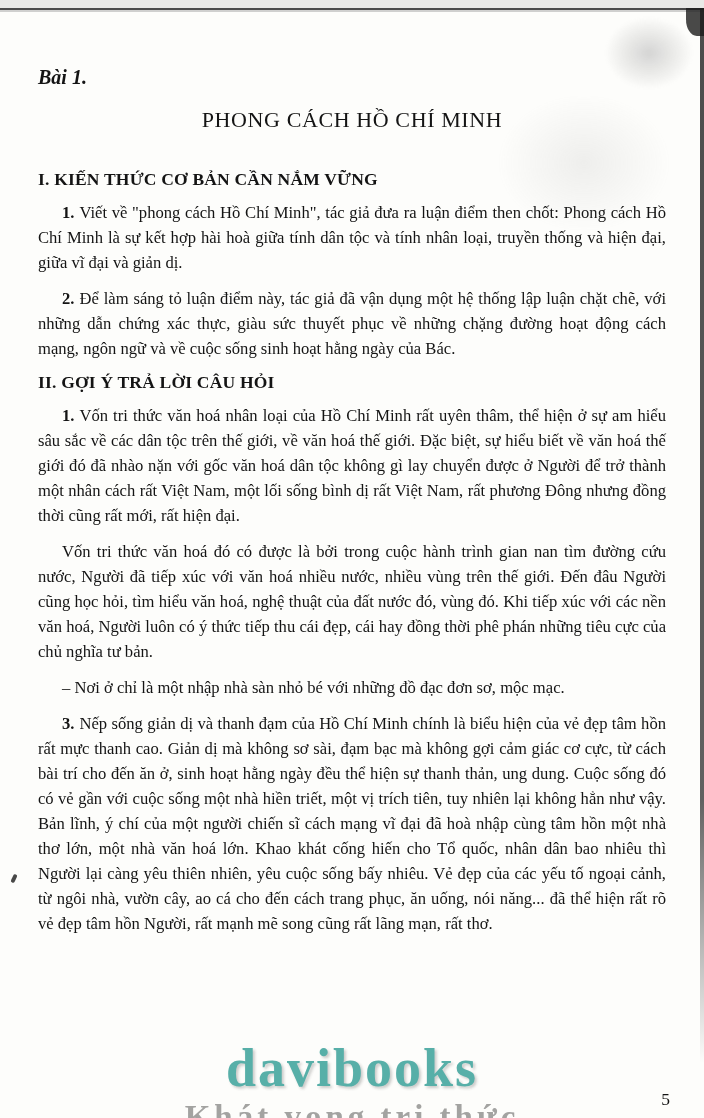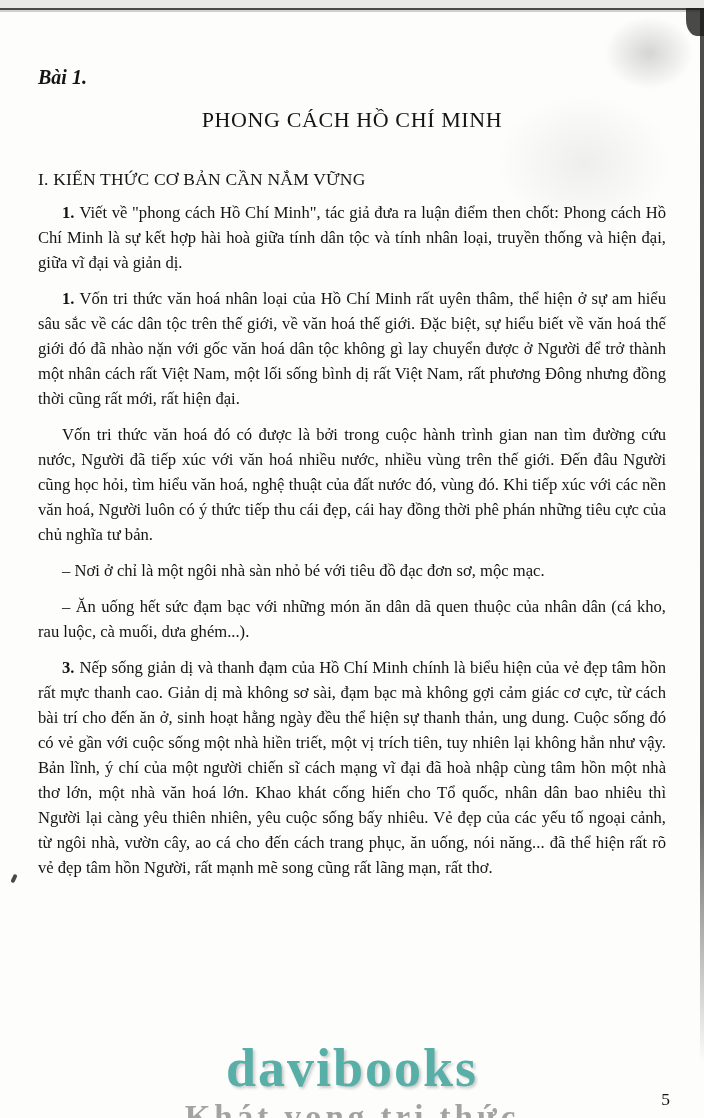--- a/index.html
+++ b/index.html
@@ -11,21 +11,21 @@
     overflow:hidden;
     font-family:"Liberation Serif","DejaVu Serif",serif;
     color:#141414;
   }
   .content { position:absolute; left:38px; right:38px; top:58px; }
 
   .lesson { font-size:20px; font-weight:bold; font-style:italic; margin:0 0 18px 0; }
 
   .title { text-align:center; font-size:22px; font-weight:normal; letter-spacing:.6px; margin:0 0 36px 0; }
 
-  .sec-heading { font-size:17.5px; font-weight:normal; letter-spacing:.2px; margin:8px 0 10px 0; }
+  .sec-heading { font-size:17.5px; font-weight:bold; letter-spacing:.2px; margin:8px 0 10px 0; }
 
   .para {
     margin:0 0 11px 0;
     font-size:16.6px;
     line-height:25px;
     text-align:justify;
     text-indent:24px;
   }
   .lead { margin-right:5px; }
 
@@ -81,33 +81,34 @@
 
     <p class="lesson">Bài 1.</p>
 
     <h1 class="title">PHONG CÁCH HỒ CHÍ MINH</h1>
 
     <div class="section">
       <h2 class="sec-heading">I. KIẾN THỨC CƠ BẢN CẦN NẮM VỮNG</h2>
 
       <p class="para"><b class="lead">1.</b><span>Viết về "phong cách Hồ Chí Minh", tác giả đưa ra luận điểm then chốt: Phong cách Hồ Chí Minh là sự kết hợp hài hoà giữa tính dân tộc và tính nhân loại, truyền thống và hiện đại, giữa vĩ đại và giản dị.</span></p>
 
+      <p class="para"><b class="lead">2.</b><span>Để làm sáng tỏ luận điểm này, tác giả đã vận dụng một hệ thống lập luận chặt chẽ, với những dẫn chứng xác thực, giàu sức thuyết phục về những chặng đường hoạt động cách mạng, ngôn ngữ và về cuộc sống sinh hoạt hằng ngày của Bác.</span></p>
     </div>
 
     <div class="section">
+      <h2 class="sec-heading">II. GỢI Ý TRẢ LỜI CÂU HỎI</h2>
 
       <p class="para"><b class="lead">1.</b><span>Vốn tri thức văn hoá nhân loại của Hồ Chí Minh rất uyên thâm, thể hiện ở sự am hiểu sâu sắc về các dân tộc trên thế giới, về văn hoá thế giới. Đặc biệt, sự hiểu biết về văn hoá thế giới đó đã nhào nặn với gốc văn hoá dân tộc không gì lay chuyển được ở Người để trở thành một nhân cách rất Việt Nam, một lối sống bình dị rất Việt Nam, rất phương Đông nhưng đồng thời cũng rất mới, rất hiện đại.</span></p>
 
       <p class="para"><span>Vốn tri thức văn hoá đó có được là bởi trong cuộc hành trình gian nan tìm đường cứu nước, Người đã tiếp xúc với văn hoá nhiều nước, nhiều vùng trên thế giới. Đến đâu Người cũng học hỏi, tìm hiểu văn hoá, nghệ thuật của đất nước đó, vùng đó. Khi tiếp xúc với các nền văn hoá, Người luôn có ý thức tiếp thu cái đẹp, cái hay đồng thời phê phán những tiêu cực của chủ nghĩa tư bản.</span></p>
 
 
-      <p class="para bullet"><span>– Nơi ở chỉ là một ngôi nhà sàn nhỏ bé với tiêu đồ đạc đơn sơ, mộc mạc.</span></p>
+      <p class="para bullet"><span>– Nơi ở chỉ là một nhập nhà sàn nhỏ bé với những đồ đạc đơn sơ, mộc mạc.</span></p>
 
 
-      <p class="para bullet"><span>– Ăn uống hết sức đạm bạc với những món ăn dân dã quen thuộc của nhân dân (cá kho, rau luộc, cà muối, dưa ghém...).</span></p>
 
       <p class="para"><b class="lead">3.</b><span>Nếp sống giản dị và thanh đạm của Hồ Chí Minh chính là biểu hiện của vẻ đẹp tâm hồn rất mực thanh cao. Giản dị mà không sơ sài, đạm bạc mà không gợi cảm giác cơ cực, từ cách bài trí cho đến ăn ở, sinh hoạt hằng ngày đều thể hiện sự thanh thản, ung dung. Cuộc sống đó có vẻ gần với cuộc sống một nhà hiền triết, một vị trích tiên, tuy nhiên lại không hẳn như vậy. Bản lĩnh, ý chí của một người chiến sĩ cách mạng vĩ đại đã hoà nhập cùng tâm hồn một nhà thơ lớn, một nhà văn hoá lớn. Khao khát cống hiến cho Tổ quốc, nhân dân bao nhiêu thì Người lại càng yêu thiên nhiên, yêu cuộc sống bấy nhiêu. Vẻ đẹp của các yếu tố ngoại cảnh, từ ngôi nhà, vườn cây, ao cá cho đến cách trang phục, ăn uống, nói năng... đã thể hiện rất rõ vẻ đẹp tâm hồn Người, rất mạnh mẽ song cũng rất lãng mạn, rất thơ.</span></p>
     </div>
 
   </div>
 
   <div class="watermark">
     <div class="wm-brand" style="color: rgb(47, 158, 151);">davibooks</div>
     <div class="wm-slogan" style="color: rgb(155, 155, 155);">Khát vọng tri thức</div>
   </div>

